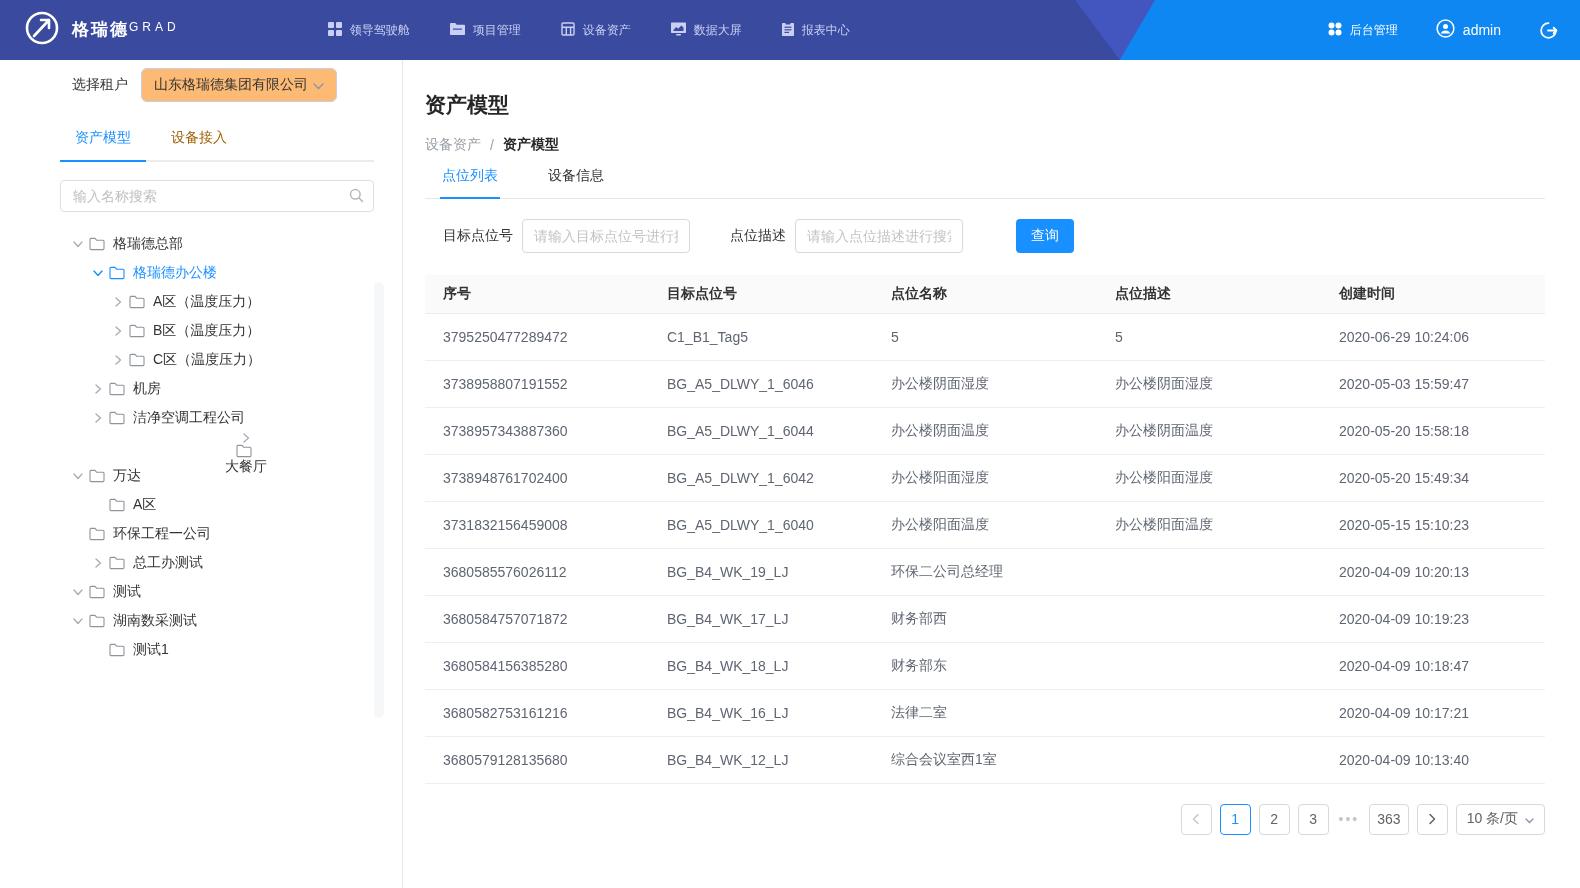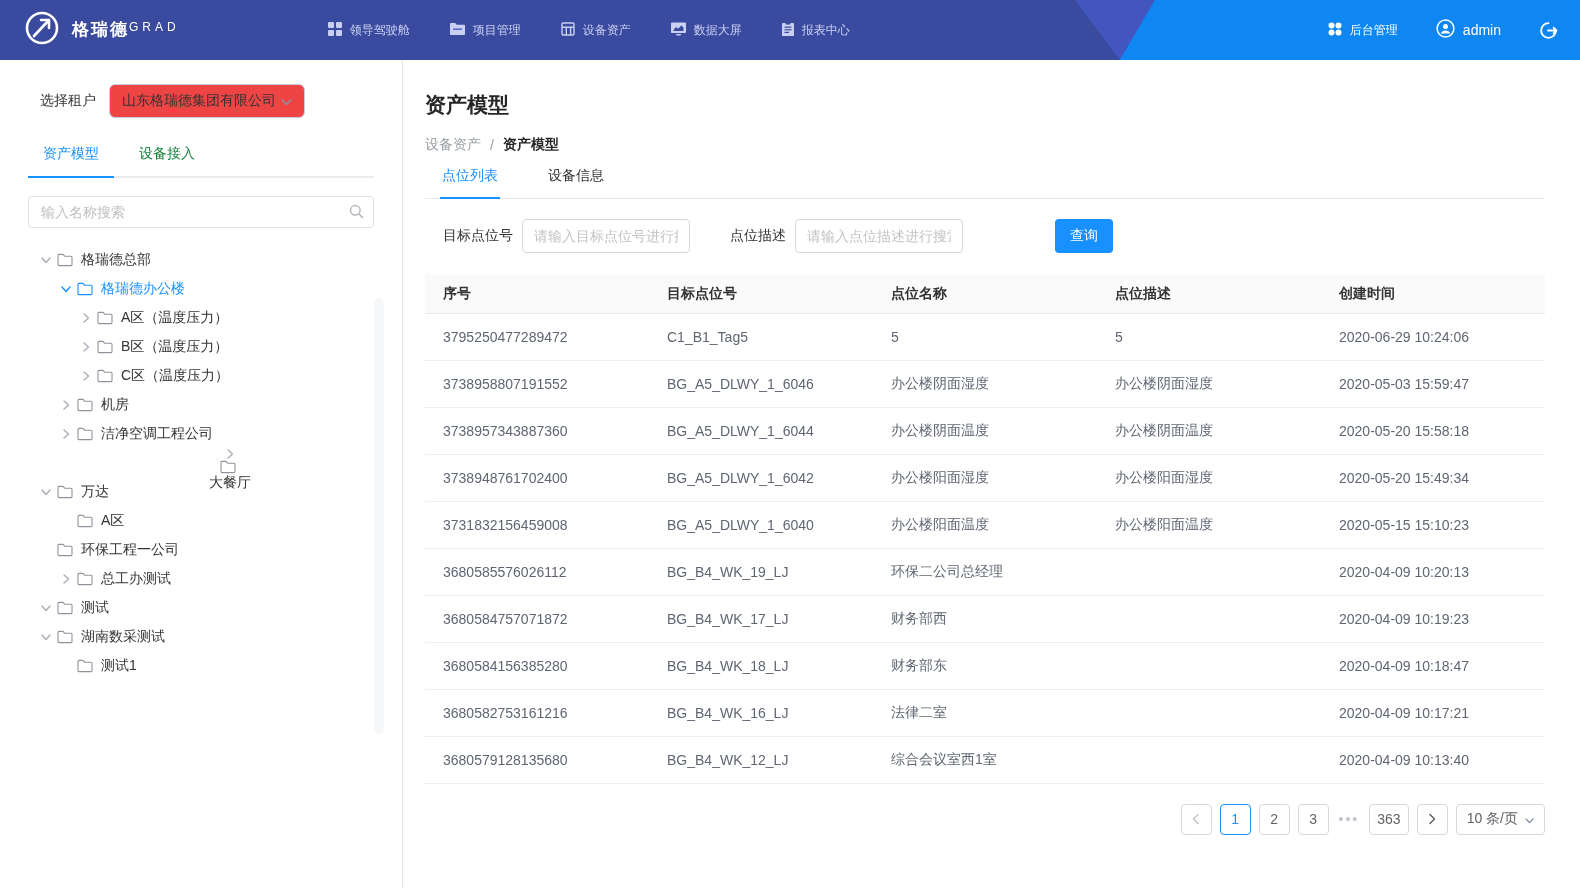--- a/index.html
+++ b/index.html
@@ -19,28 +19,28 @@
   .logo-en { font-size:12px; letter-spacing:4px; }
   .nav-menu { display:flex; gap:40px; margin-left:148px; }
   .nav-item { display:flex; align-items:center; gap:8px; font-size:12px; color:#c9d0f3; cursor:pointer; white-space:nowrap; }
   .nav-item svg { flex:0 0 auto; }
   .nav-right { margin-left:auto; margin-right:22px; display:flex; align-items:center; gap:38px; color:#fff; }
   .nav-right .nav-item { color:#fff; }
   .nav-user { display:flex; align-items:center; gap:8px; font-size:14px; cursor:pointer; }
   .logout { display:flex; align-items:center; cursor:pointer; }
 
   
-  .sidebar { position:absolute; top:60px; left:0; bottom:0; width:403px; background:#fff;
-    border-right:1px solid #e6e6e6; }
+  .sidebar { position:absolute; top:44px; left:0; bottom:0; width:403px; background:#fff;
+    border-right:1px solid #e6e6e6;padding-left:32px; }
   .tenant-row { display:flex; align-items:center; gap:13px; margin:24px 0 0 40px; font-size:14px; color:#333; }
   .tenant-select { width:196px; height:34px; border:1px solid #c6cfe6; border-radius:6px;
     display:flex; align-items:center; justify-content:space-between; padding:0 12px;
-    font-size:14px; color:#333; cursor:pointer; background:#ef4444; }
+    font-size:14px; color:#333; cursor:pointer; background:#fdba74; }
   .side-tabs { display:flex; gap:10px; margin:27px 28px 0; border-bottom:2px solid #ececec; }
-  .side-tab { padding:0 15px 13px; font-size:14px; color:#15803d; cursor:pointer; position:relative; }
+  .side-tab { padding:0 15px 13px; font-size:14px; color:#a16207; cursor:pointer; position:relative; }
   .side-tab.active { color:var(--primary,#1890ff); }
   .side-tab.active::after { content:""; position:absolute; left:0; right:0; bottom:-2px; height:2px;
     background:var(--primary,#1890ff); }
   .side-search { position:relative; margin:18px 28px 0; }
   .side-search input { width:100%; height:32px; border:1px solid #dcdfe6; border-radius:4px;
     padding:0 32px 0 12px; font-size:14px; color:#15803d; outline:none;
     font-family:"Liberation Sans","DejaVu Sans",sans-serif; }
   .side-search input::placeholder { color:#bfbfbf; }
   .side-search .search-icon { position:absolute; right:10px; top:8px; color:#b4b8bf; }
   .tree { margin-top:17px; font-size:14px; color:#333; }
@@ -64,21 +64,21 @@
   .main-tab.active { color:var(--primary,#1890ff); }
   .main-tab.active::after { content:""; position:absolute; left:0; right:0; bottom:-1px; height:2px;
     background:var(--primary,#1890ff); }
   .filters { display:flex; align-items:center; margin-top:20px; padding-left:18px; font-size:14px; }
   .filter-label { color:#333; margin-right:9px; white-space:nowrap; }
   .filters input { width:168px; height:34px; border:1px solid #d9d9d9; border-radius:4px;
     padding:0 11px; font-size:14px; color:#333; outline:none;
     font-family:"Liberation Sans","DejaVu Sans",sans-serif; }
   .filters input::placeholder { color:#c3c3c3; }
   .gap-between { margin-left:40px; }
-  .search-btn { margin-left:92px; width:58px; height:34px; border:none; border-radius:4px;
+  .search-btn { margin-left:53px; width:58px; height:34px; border:none; border-radius:4px;
     background:var(--primary,#1890ff); color:#fff; font-size:14px; cursor:pointer;
     font-family:"Liberation Sans","DejaVu Sans",sans-serif; }
 
   table.data-table { width:100%; margin-top:22px; border-collapse:collapse; table-layout:fixed; font-size:14px; }
   .data-table th { background:#fafafa; height:38px; text-align:left; padding-left:18px;
     color:#333; font-weight:600; border-bottom:1px solid #ebebeb; }
   .data-table td { height:47px; padding-left:18px; color:#5f6672; border-bottom:1px solid #eceff4;
     overflow:hidden; white-space:nowrap; }
 
   .pagination { display:flex; justify-content:flex-end; align-items:center; gap:8px; margin-top:20px;

